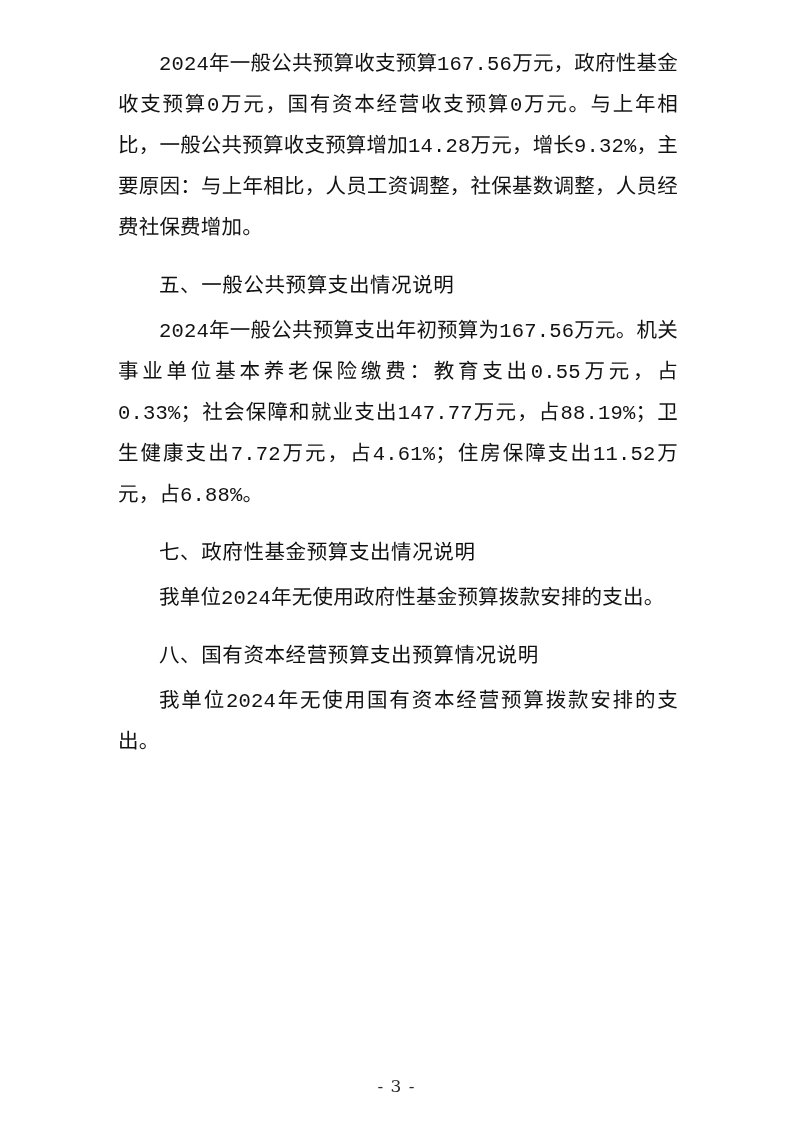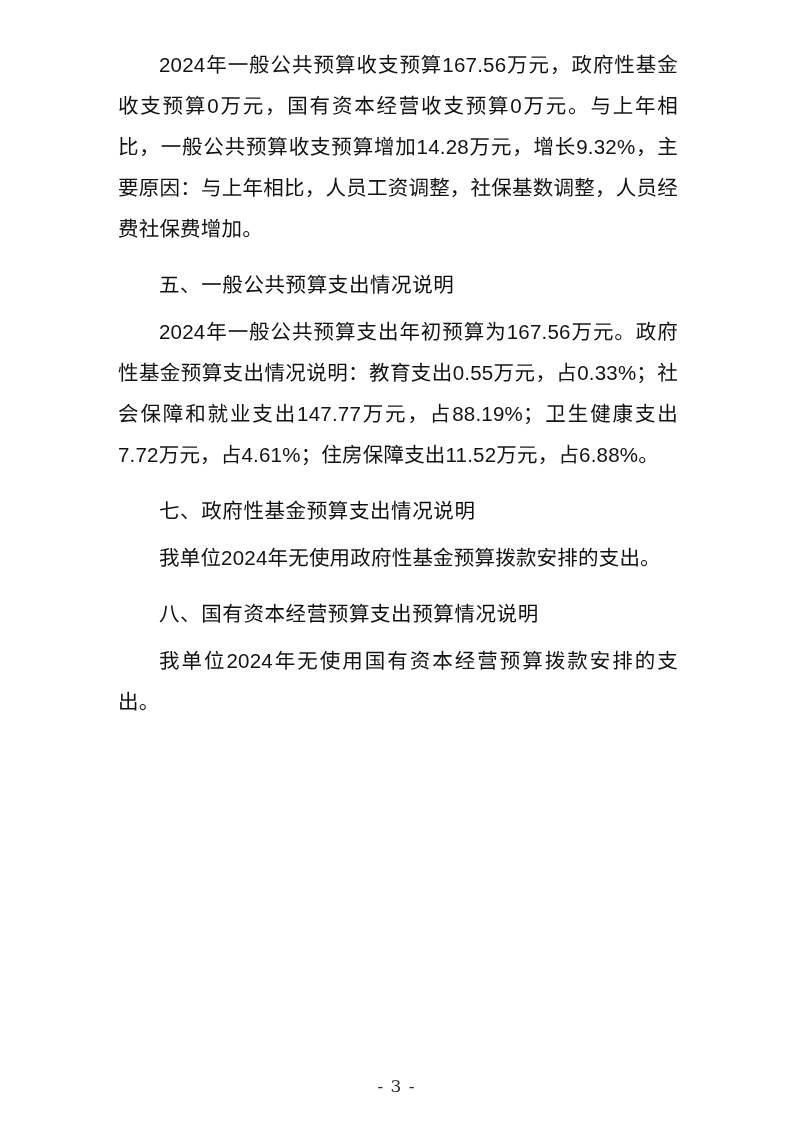--- a/index.html
+++ b/index.html
@@ -28,21 +28,21 @@
     width: 560px;
   }
   p.para {
     margin: 0 0 2px 0;
     font-size: 20.5px;
     line-height: 41px;
     text-align: justify;
     text-justify: inter-ideograph;
     text-indent: 2em;
     letter-spacing: 0.2px;
-    font-family: Liberation Sans, sans-serif;
+    font-family: Liberation Mono, monospace;
     color: #121212;
   }
   h2.heading {
     margin: 16px 0 6px 0;
     font-size: 20.5px;
     line-height: 40px;
     font-weight: normal;
     text-indent: 2em;
     letter-spacing: 0.6px;
     font-family: "DejaVu Sans", "Liberation Sans", sans-serif;
@@ -65,21 +65,21 @@
 </head>
 <body>
 
 <div class="page">
   <div class="doc-body">
 
     <p class="para">2024年一般公共预算收支预算167.56万元，政府性基金收支预算0万元，国有资本经营收支预算0万元。与上年相比，一般公共预算收支预算增加14.28万元，增长9.32%，主要原因：与上年相比，人员工资调整，社保基数调整，人员经费社保费增加。</p>
 
     <h2 class="heading sec-gap-1">五、一般公共预算支出情况说明</h2>
 
-    <p class="para">2024年一般公共预算支出年初预算为167.56万元。政府性基金预算支出情况说明：教育支出0.55万元，占0.33%；社会保障和就业支出147.77万元，占88.19%；卫生健康支出7.72万元，占4.61%；住房保障支出11.52万元，占6.88%。</p>
+    <p class="para">2024年一般公共预算支出年初预算为167.56万元。机关事业单位基本养老保险缴费：教育支出0.55万元，占0.33%；社会保障和就业支出147.77万元，占88.19%；卫生健康支出7.72万元，占4.61%；住房保障支出11.52万元，占6.88%。</p>
 
 
 
     <h2 class="heading sec-gap-1">七、政府性基金预算支出情况说明</h2>
 
     <p class="para">我单位2024年无使用政府性基金预算拨款安排的支出。</p>
 
     <h2 class="heading sec-gap-2">八、国有资本经营预算支出预算情况说明</h2>
 
     <p class="para">我单位2024年无使用国有资本经营预算拨款安排的支出。</p>

